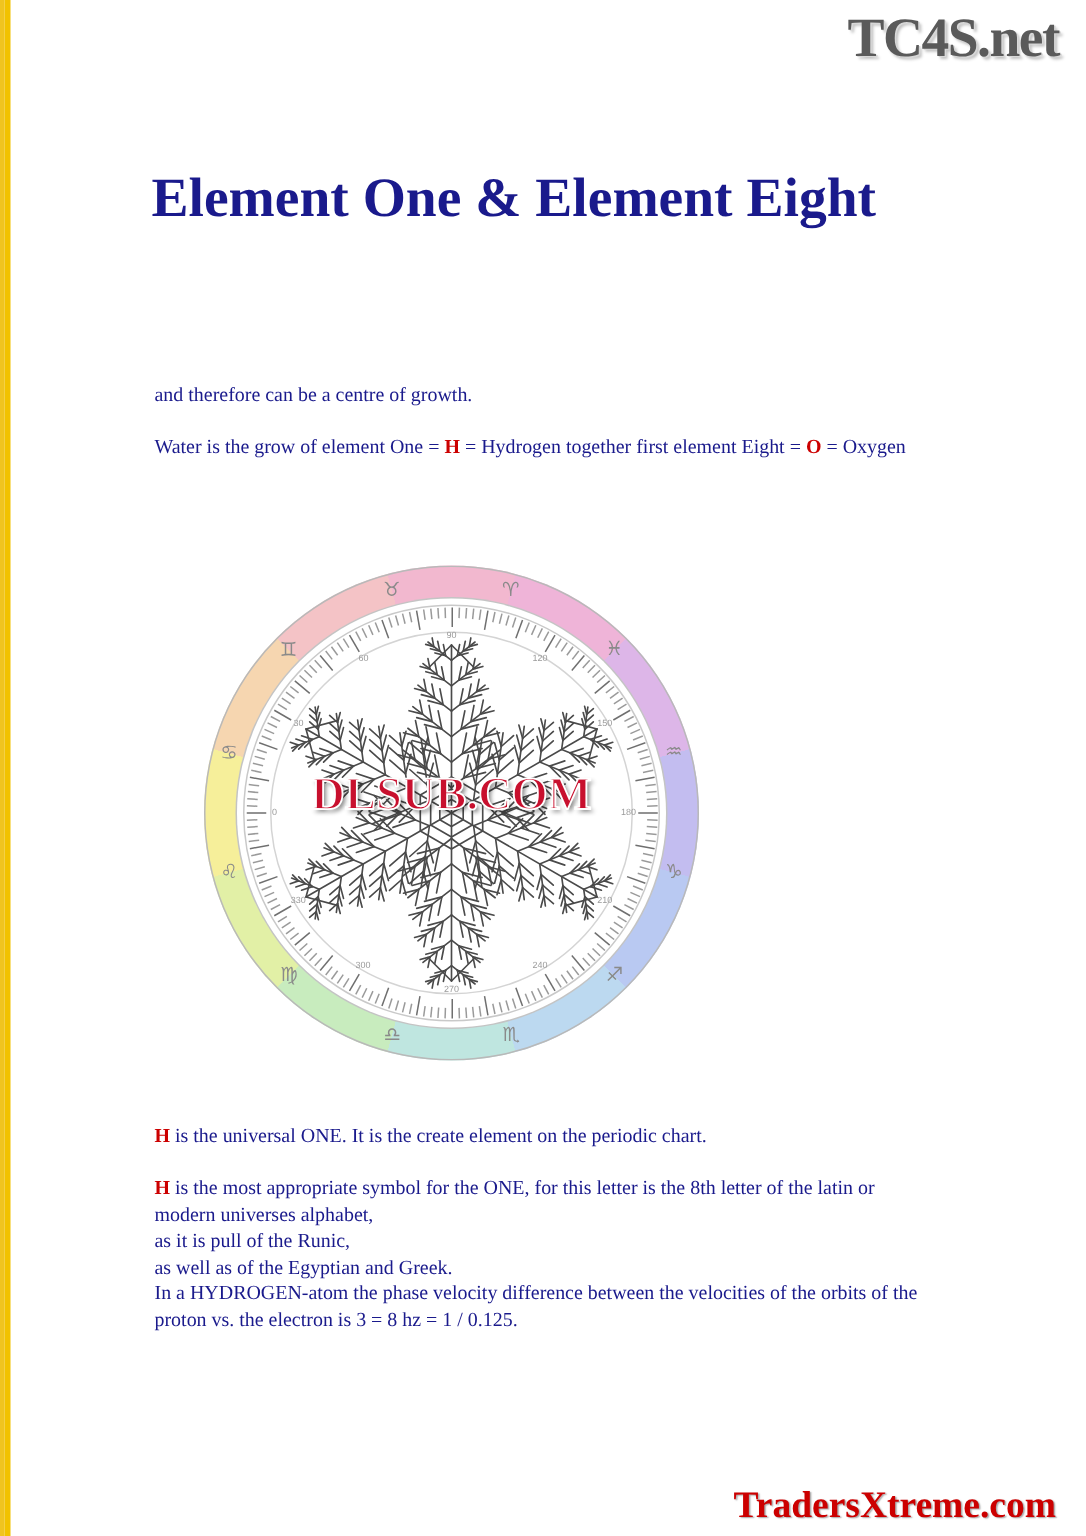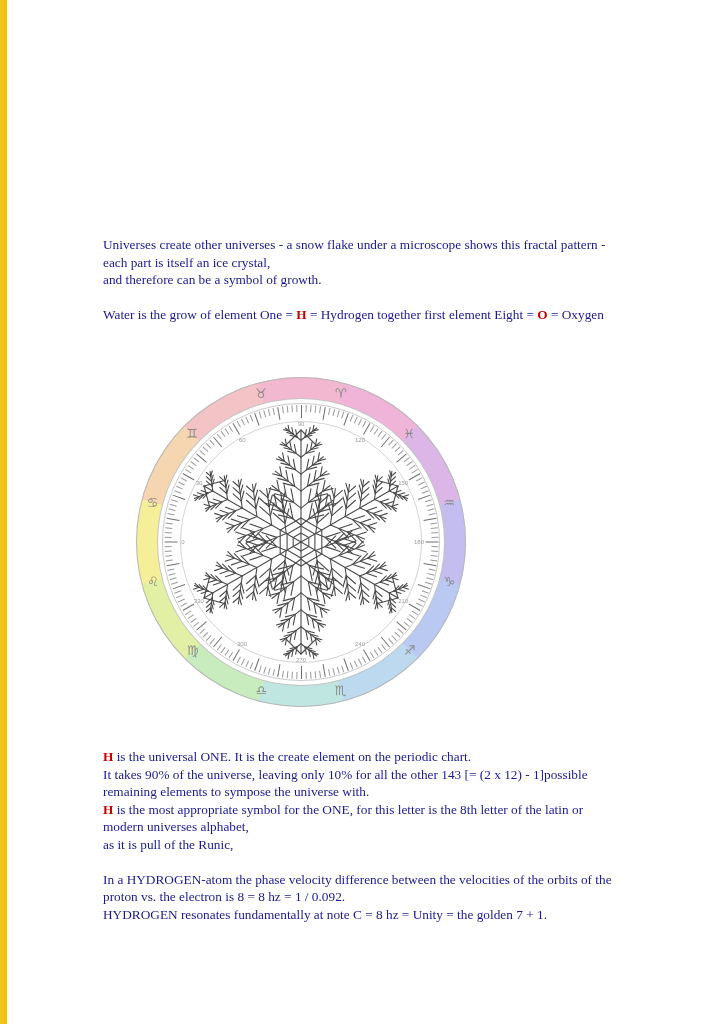--- a/index.html
+++ b/index.html
@@ -202,25 +202,27 @@
     color: #cc0000;
     text-shadow: 1px 1px 1px rgba(0,0,0,0.35);
   }
 </style>
 </head>
 <body>
 
 <div class="page">
   <div class="left-rule"></div>
 
+  <div class="brand-top">TC4S.net</div>
 
+  <h1 class="title">Element One &amp; Element Eight</h1>
 
   <div class="para para-top">
-    <span>Universes create other universes - a snow flake under a microscope shows this fractal pattern - each part is itself an ice crystal,</span><br>
-    <span>and therefore can be a symbol of growth.</span><br>
+    <br>
+    <span>and therefore can be a centre of growth.</span><br>
     <br>
     <span>Water is the grow of element One = </span><span class="hl">H</span><span> = Hydrogen together first element Eight = </span><span class="hl">O</span><span> = Oxygen</span>
   </div>
 
   <div class="figure">
     <div class="wheel-wrap">
       <div class="zodiac-ring"></div>
       <div class="deg-ring"></div>
       <div class="deg-ring-2"></div>
       <div id="ticks">
@@ -973,26 +975,27 @@
               </g>
               <g transform="translate(125,125)">
                 <polygon points="0.0,-9.0 7.8,-4.5 7.8,4.5 0.0,9.0 -7.8,4.5 -7.8,-4.5"></polygon>
                 <polygon points="0.0,-16.0 13.9,-8.0 13.9,8.0 0.0,16.0 -13.9,8.0 -13.9,-8.0"></polygon>
                 <polygon points="0.0,-24.0 20.8,-12.0 20.8,12.0 0.0,24.0 -20.8,12.0 -20.8,-12.0"></polygon>
               </g>
             </g>
         </g>
       </svg>
 
+      <div class="watermark">DLSUB.COM</div>
     </div>
   </div>
 
   <div class="para para-bottom">
     <span class="hl">H</span><span> is the universal ONE. It is the create element on the periodic chart.</span><br>
-    <span>It takes 90% of the universe, leaving only 10% for all the other 143 [= (2 x 12) - 1]possible remaining elements to sympose the universe with.</span><br>
+    <br>
     <span class="hl">H</span><span> is the most appropriate symbol for the ONE, for this letter is the 8th letter of the latin or modern universes alphabet,</span><br>
     <span>as it is pull of the Runic,</span><br>
-    <br>
-    <span>In a HYDROGEN-atom the phase velocity difference between the velocities of the orbits of the proton vs. the electron is 8 = 8 hz = 1 / 0.092.</span><br>
-    <span>HYDROGEN resonates fundamentally at note C = 8 hz = Unity = the golden 7 + 1.</span>
+    <span>as well as of the Egyptian and Greek.</span><br>
+    <span>In a HYDROGEN-atom the phase velocity difference between the velocities of the orbits of the proton vs. the electron is 3 = 8 hz = 1 / 0.125.</span><br>
   </div>
 
+  <div class="brand-bottom">TradersXtreme.com</div>
 </div>
 
 </body></html>

